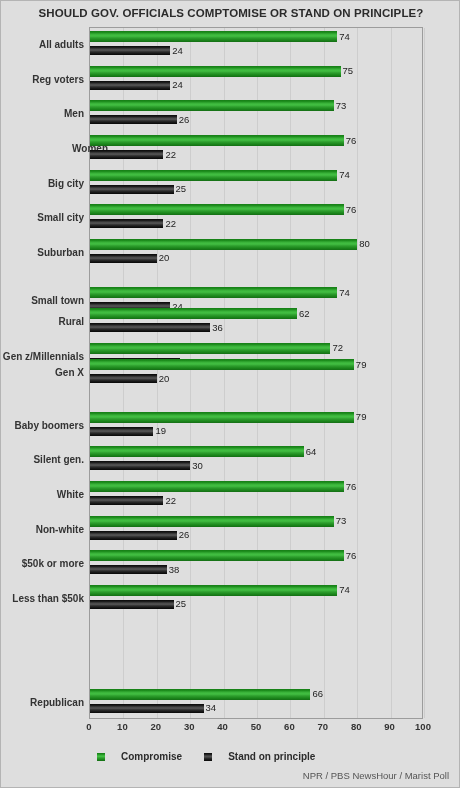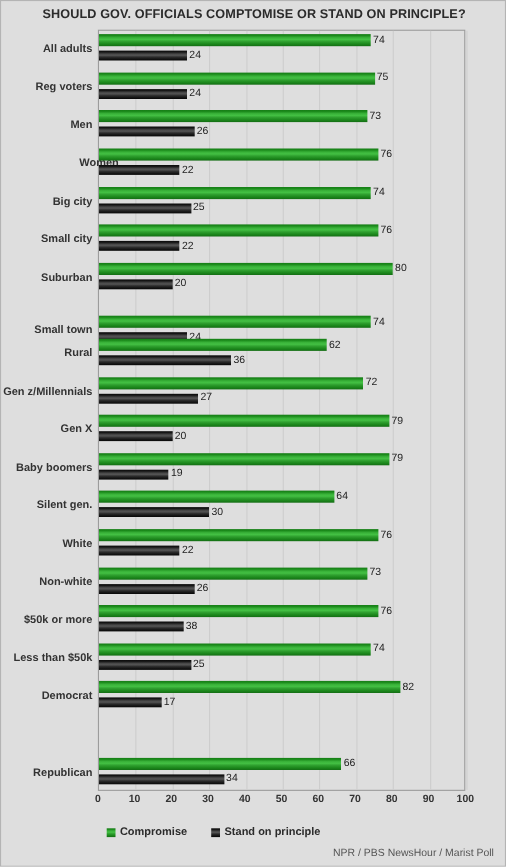--- a/index.html
+++ b/index.html
@@ -112,21 +112,21 @@
     position: absolute;
     left: 96px;
     top: 750px;
     display: flex;
     align-items: center;
     gap: 22px;
   }
   .legend-item {
     display: flex;
     align-items: center;
-    gap: 4px;
+    gap: 16px;
     text-align: center;
   }
   .legend-swatch {
     width: 8px;
     height: 8px;
     display: inline-block;
   }
   .legend-text {
     font-size: 10px;
     font-weight: bold;
@@ -224,21 +224,21 @@
           <div class="bar bar-black" style="top: 18.3px; width: 120.24px; height: 9px;"></div>
           <div class="bar-value" style="left: 122.24px; top: 17.8px;">36</div>
         </div>
         <div class="cat-row" style="top: 311.4px; height: 34.6px;">
           <div class="cat-label" style="right: auto; left: -88px; width: 82px; top: 11.3px;">Gen z/Millennials</div>
           <div class="bar bar-green" style="top: 3.3px; width: 240.48px; height: 11px;"></div>
           <div class="bar-value" style="left: 242.48px; top: 3.8px;">72</div>
           <div class="bar bar-black" style="top: 18.3px; width: 90.18px; height: 9px;"></div>
           <div class="bar-value" style="left: 92.18px; top: 17.8px;">27</div>
         </div>
-        <div class="cat-row" style="top: 346px; height: 34.6px; text-decoration: underline;">
+        <div class="cat-row" style="top: 328px; height: 34.6px; text-decoration: underline;">
           <div class="cat-label" style="right: auto; left: -88px; width: 82px; top: 11.3px;">Gen X</div>
           <div class="bar bar-green" style="top: 3.3px; width: 263.86px; height: 11px;"></div>
           <div class="bar-value" style="left: 265.86px; top: 3.8px;">79</div>
           <div class="bar bar-black" style="top: 18.3px; width: 66.8px; height: 9px;"></div>
           <div class="bar-value" style="left: 68.8px; top: 17.8px;">20</div>
         </div>
         <div class="cat-row" style="top: 380.6px; height: 34.6px;">
           <div class="cat-label" style="right: auto; left: -88px; width: 82px; top: 11.3px;">Baby boomers</div>
           <div class="bar bar-green" style="top: 3.3px; width: 263.86px; height: 11px;"></div>
           <div class="bar-value" style="left: 265.86px; top: 3.8px;">79</div>
@@ -272,27 +272,20 @@
           <div class="bar-value" style="left: 255.84px; top: 3.8px;">76</div>
           <div class="bar bar-black" style="top: 18.3px; width: 76.82px; height: 9px;"></div>
           <div class="bar-value" style="left: 78.82px; top: 17.8px;">38</div>
         </div>
         <div class="cat-row" style="top: 553.6px; height: 34.6px;">
           <div class="cat-label" style="right: auto; left: -88px; width: 82px; top: 11.3px;">Less than $50k</div>
           <div class="bar bar-green" style="top: 3.3px; width: 247.16px; height: 11px;"></div>
           <div class="bar-value" style="left: 249.16px; top: 3.8px;">74</div>
           <div class="bar bar-black" style="top: 18.3px; width: 83.5px; height: 9px;"></div>
           <div class="bar-value" style="left: 85.5px; top: 17.8px;">25</div>
-        </div>
-        <div class="cat-row" style="top: 588.2px; height: 34.6px;">
-          <div class="cat-label" style="right: auto; left: -88px; width: 82px; top: 11.3px;">Democrat</div>
-          <div class="bar bar-green" style="top: 3.3px; width: 273.88px; height: 11px;"></div>
-          <div class="bar-value" style="left: 275.88px; top: 3.8px;">82</div>
-          <div class="bar bar-black" style="top: 18.3px; width: 56.78px; height: 9px;"></div>
-          <div class="bar-value" style="left: 58.78px; top: 17.8px;">17</div>
         </div>
         <div class="cat-row" style="top: 657.4px; height: 34.6px;">
           <div class="cat-label" style="right: auto; left: -88px; width: 82px; top: 11.3px;">Republican</div>
           <div class="bar bar-green" style="top: 3.3px; width: 220.44px; height: 11px;"></div>
           <div class="bar-value" style="left: 222.44px; top: 3.8px;">66</div>
           <div class="bar bar-black" style="top: 18.3px; width: 113.56px; height: 9px;"></div>
           <div class="bar-value" style="left: 115.56px; top: 17.8px;">34</div>
         </div>
       </div>
   </div>

